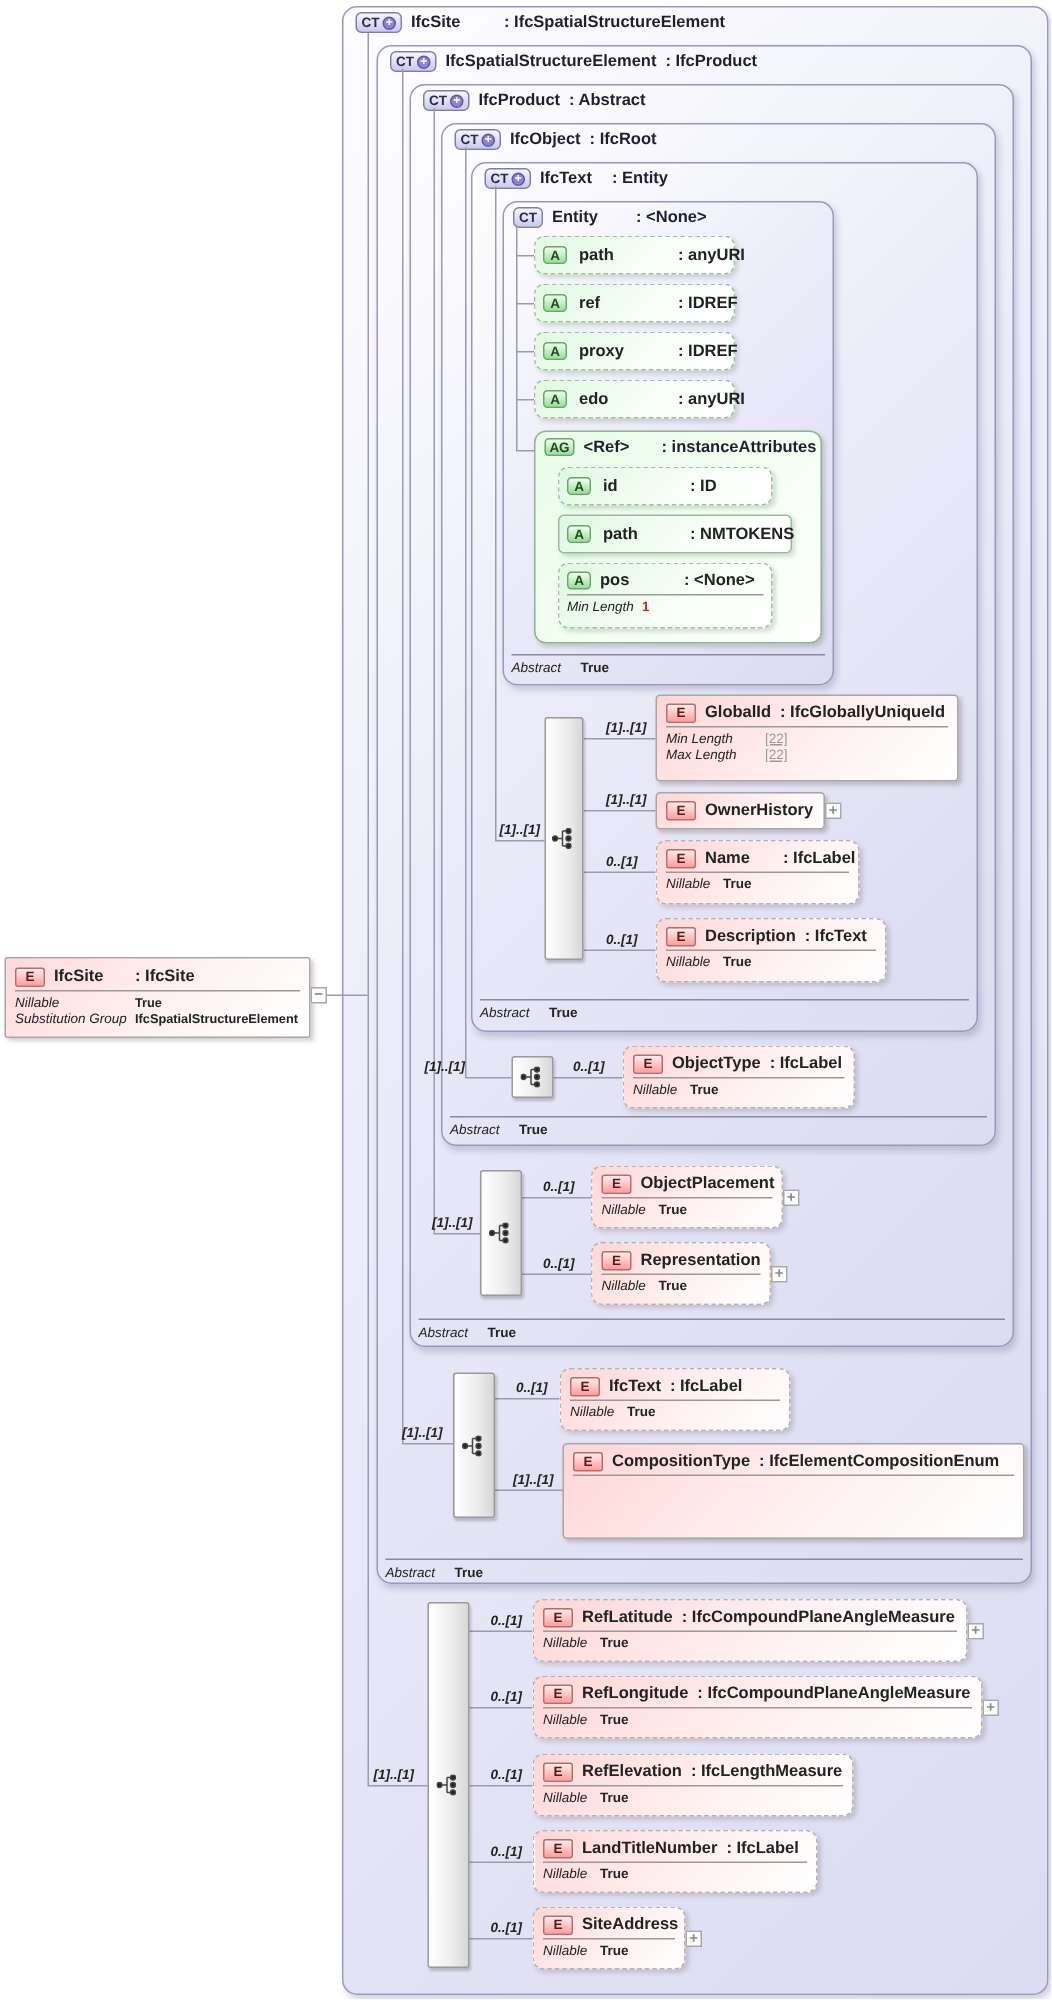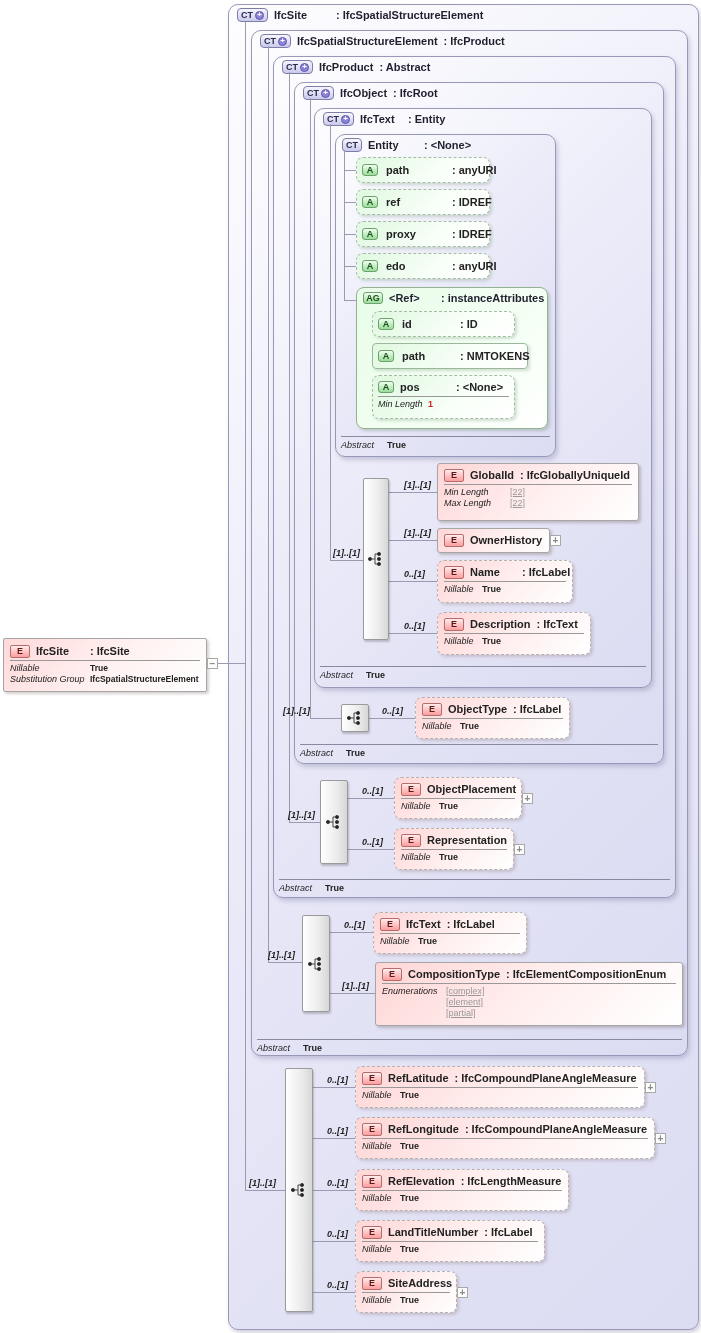--- a/index.html
+++ b/index.html
@@ -456,28 +456,20 @@
         <span class="fv">True</span>
       </div>
   </div>
   <div class="ebox solid" style="left:375px;top:962px;width:308px;height:64px;">
     <div class="ehdr">
         <span class="be">E</span>
         <span class="nm">CompositionType</span>
         <span class="tp">: IfcElementCompositionEnum</span>
       </div>
     <div class="erule"></div>
-    <div class="fr">
-        <span class="fl w64">Enumerations</span>
-      <span class="fvcol">
-        <span class="fv gy">[complex]</span>
-        <span class="fv gy">[element]</span>
-        <span class="fv gy">[partial]</span>
-      </span>
-    </div>
   </div>
 
   <div class="ebox dashed" style="left:355px;top:1066px;width:290px;height:42px;">
     <div class="ehdr">
         <span class="be">E</span>
         <span class="nm">RefLatitude</span>
         <span class="tp">: IfcCompoundPlaneAngleMeasure</span>
       </div>
     <div class="erule"></div>
     <div class="fr">

